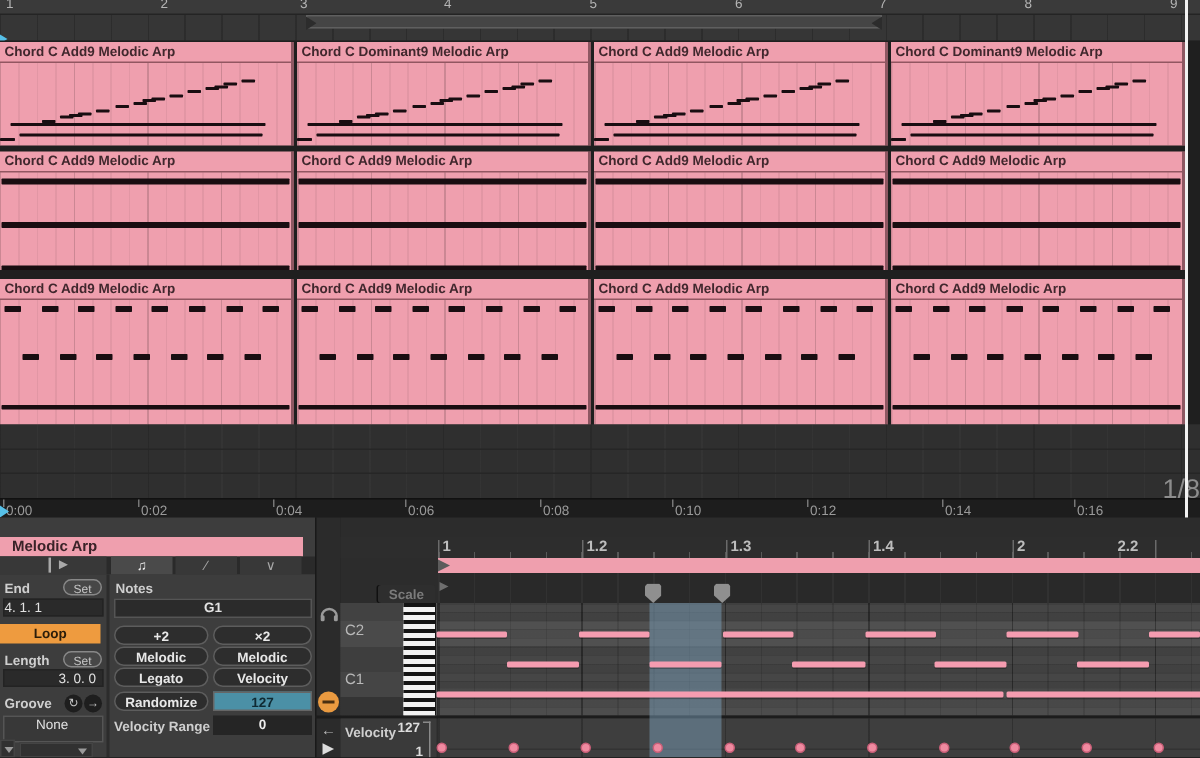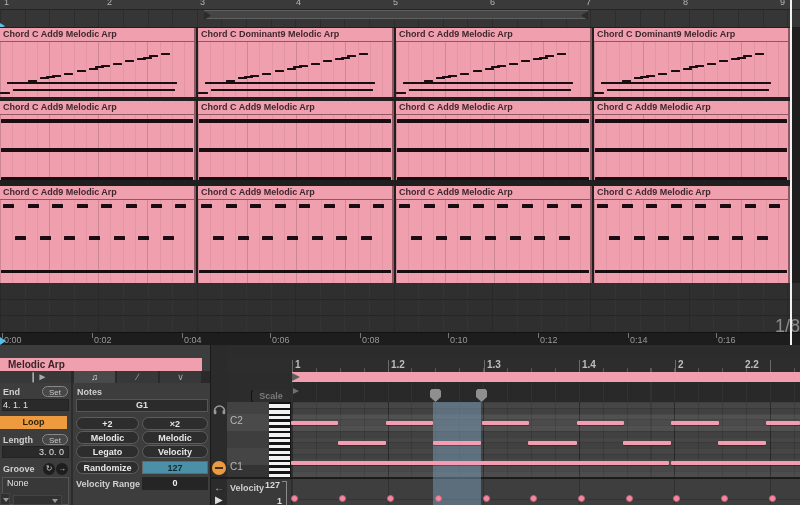--- a/index.html
+++ b/index.html
@@ -414,21 +414,21 @@
         <div class="plabel" style="left:3px;top:4px">End</div>
         <div class="setpill" style="left:42px;top:3px">Set</div>
         <div class="valbox" style="left:2px;top:16px;width:67px;height:12px;text-align:left;padding-right:4px">4. 1. 1</div>
         <div id="loop-btn">Loop</div>
         <div class="plabel" style="left:3px;top:52px">Length</div>
         <div class="setpill" style="left:42px;top:51px">Set</div>
         <div class="valbox" style="left:2px;top:63px;width:67px;height:12px;text-align:right;padding-right:4px">3. 0. 0</div>
         <div class="plabel" style="left:3px;top:81px">Groove</div>
         <div class="gicon" style="left:43px;top:80px">↻</div>
         <div class="gicon" style="left:56px;top:80px">→</div>
-        <div class="valbox" style="left:2px;top:94px;width:67px;height:28px;padding-left:4px;background:#383838;border-color:#555">None</div>
+        <div class="valbox" style="left:2px;top:94px;width:67px;height:18px;padding-left:21px;background:#383838;border-color:#555">None</div>
         <div class="ddown" style="left:0;top:110px;width:10px;height:12px">
           <div class="caret" style="left:2px;top:4px"></div>
         </div>
         <div class="ddown" style="left:13px;top:112px;width:49px;height:10px">
           <div class="caret" style="right:3px;top:3px"></div>
         </div>
 
         <div class="plabel" style="left:77px;top:4px">Notes</div>
         <div class="valbox" style="left:76px;top:16px;width:132px;height:13px;text-align:center;font-weight:bold;background:#2b2b2b;border-color:#555">G1</div>
         <div class="pill" style="left:76px;top:34px;width:63px">+2</div>
@@ -475,21 +475,21 @@
       <div id="pr-startmark"></div>
       <div id="pr-markerlane">
         <div id="pr-startmark2"></div>
       <div class="pin" style="position: absolute; left: 138px;"></div>
           <div class="pin" style="position: absolute; left: 184px;"></div>
         </div>
       <div id="fold-btn">Fold</div>
       <div id="scale-btn">Scale</div>
       <div id="notename-col">
           <div class="notename" style="position: absolute; left: 3px; top: 13px;">C2</div>
-          <div class="notename" style="position: absolute; left: 3px; top: 59px;">C1</div>
+          <div class="notename" style="position: absolute; left: 3px; top: 46px;">C1</div>
         </div>
       <div id="keys"></div>
       <div id="grid">
         <div class="rowband" style="top:12px;height:17px"></div>
         <div class="rowband" style="top:57px;height:18px;background:rgba(255,255,255,.04)"></div>
       <div class="pr-note" style="position: absolute; left: -1px; top: 19px; width: 47px;"></div>
           <div class="pr-note" style="position: absolute; left: 94px; top: 19px; width: 47px;"></div>
           <div class="pr-note" style="position: absolute; left: 190px; top: 19px; width: 47px;"></div>
           <div class="pr-note" style="position: absolute; left: 285px; top: 19px; width: 47px;"></div>
           <div class="pr-note" style="position: absolute; left: 379px; top: 19px; width: 48px;"></div>

